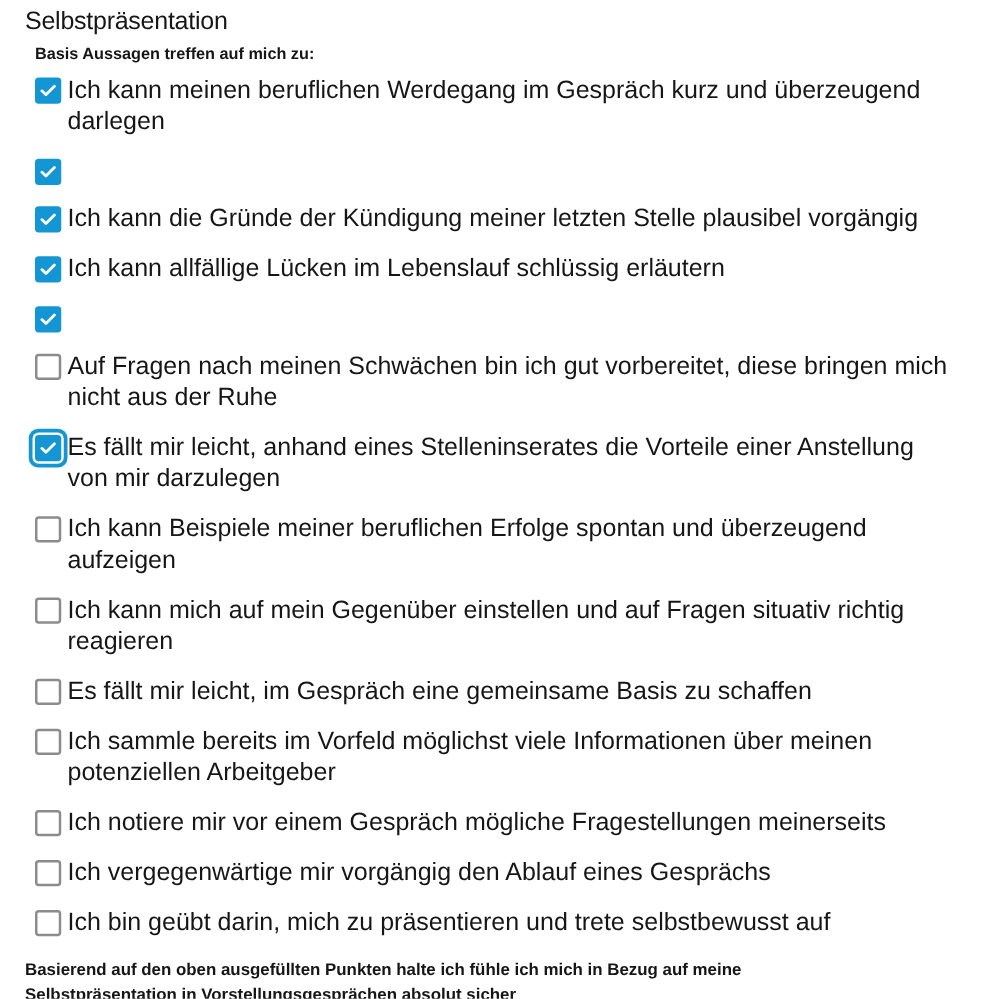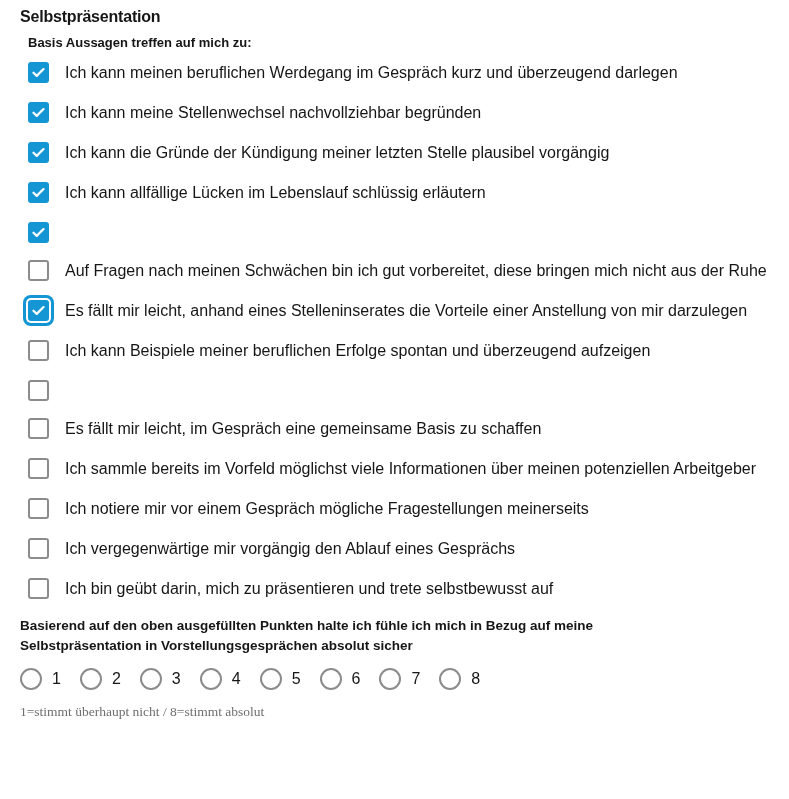--- a/index.html
+++ b/index.html
@@ -14,23 +14,23 @@
     width: 789px;
     height: 799px;
     background: #ffffff;
     color: var(--text);
     font-family: "Liberation Sans", "DejaVu Sans", sans-serif;
     overflow: hidden;
   }
   .page { padding: 6px 20px 0 20px; }
 
   .title {
-    font-size: 16px;
+    font-size: 20px;
     line-height: 22px;
-    font-weight: bold;
+    font-weight: normal;
     letter-spacing: -0.2px;
     margin: 0 0 7px 0;
   }
   .subtitle {
     font-size: 13px;
     line-height: 16px;
     font-weight: bold;
     margin: 0 0 9px 8px;
   }
 
@@ -53,23 +53,23 @@
     cursor: pointer;
   }
   .checkbox.checked {
     background: var(--accent);
     border-color: var(--accent);
   }
   .checkbox.focused {
     box-shadow: 0 0 0 2px #ffffff, 0 0 0 5px var(--accent);
   }
   .check-label {
-    font-size: 16px;
+    font-size: 20px;
     line-height: 25px;
-    margin-left: 16px;
+    margin-left: 5px;
     max-width: 713px;
     cursor: default;
   }
 
   .question {
     font-size: 13.5px;
     line-height: 20px;
     font-weight: bold;
     max-width: 672px;
     margin: 14px 0 12px 0;
@@ -121,21 +121,20 @@
           </svg>
         </span>
         <span class="check-label">Ich kann meinen beruflichen Werdegang im Gespräch kurz und überzeugend darlegen</span>
       </div>
       <div class="check-row">
         <span class="checkbox checked" role="checkbox" aria-checked="true">
           <svg viewBox="0 0 14 11" width="13" height="11" aria-hidden="true">
             <path d="M1.6 5.7 L5.1 9.1 L12.4 1.8" fill="none" stroke="#ffffff" stroke-width="2.4" stroke-linecap="round" stroke-linejoin="round"></path>
           </svg>
         </span>
-        <span class="check-label">Ich kann meine Stellenwechsel nachvollziehbar begründen</span>
       </div>
       <div class="check-row">
         <span class="checkbox checked" role="checkbox" aria-checked="true">
           <svg viewBox="0 0 14 11" width="13" height="11" aria-hidden="true">
             <path d="M1.6 5.7 L5.1 9.1 L12.4 1.8" fill="none" stroke="#ffffff" stroke-width="2.4" stroke-linecap="round" stroke-linejoin="round"></path>
           </svg>
         </span>
         <span class="check-label">Ich kann die Gründe der Kündigung meiner letzten Stelle plausibel vorgängig</span>
       </div>
       <div class="check-row">
@@ -164,20 +163,21 @@
           </svg>
         </span>
         <span class="check-label">Es fällt mir leicht, anhand eines Stelleninserates die Vorteile einer Anstellung von mir darzulegen</span>
       </div>
       <div class="check-row">
         <span class="checkbox" role="checkbox" aria-checked="false"></span>
         <span class="check-label">Ich kann Beispiele meiner beruflichen Erfolge spontan und überzeugend aufzeigen</span>
       </div>
       <div class="check-row">
         <span class="checkbox" role="checkbox" aria-checked="false"></span>
+        <span class="check-label">Ich kann mich auf mein Gegenüber einstellen und auf Fragen situativ richtig reagieren</span>
       </div>
       <div class="check-row">
         <span class="checkbox" role="checkbox" aria-checked="false"></span>
         <span class="check-label">Es fällt mir leicht, im Gespräch eine gemeinsame Basis zu schaffen</span>
       </div>
       <div class="check-row">
         <span class="checkbox" role="checkbox" aria-checked="false"></span>
         <span class="check-label">Ich sammle bereits im Vorfeld möglichst viele Informationen über meinen potenziellen Arbeitgeber</span>
       </div>
       <div class="check-row">

